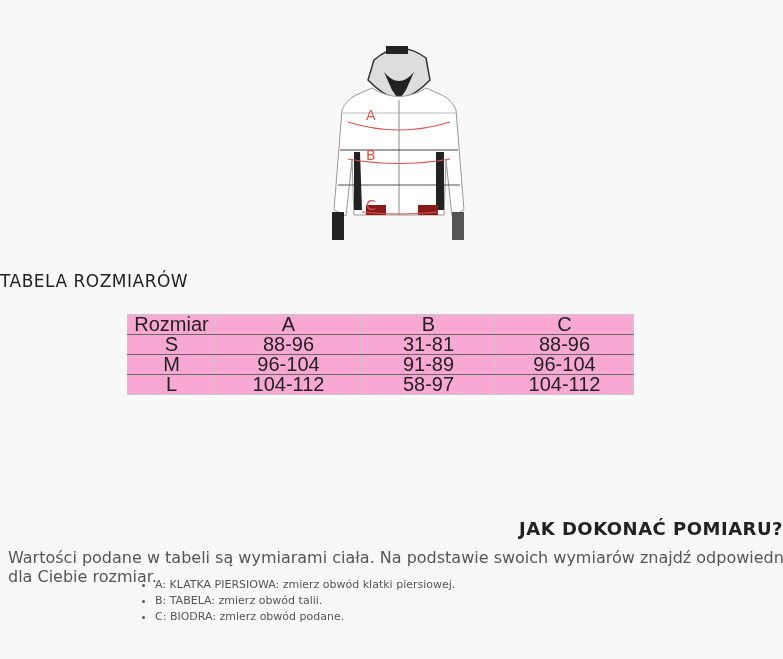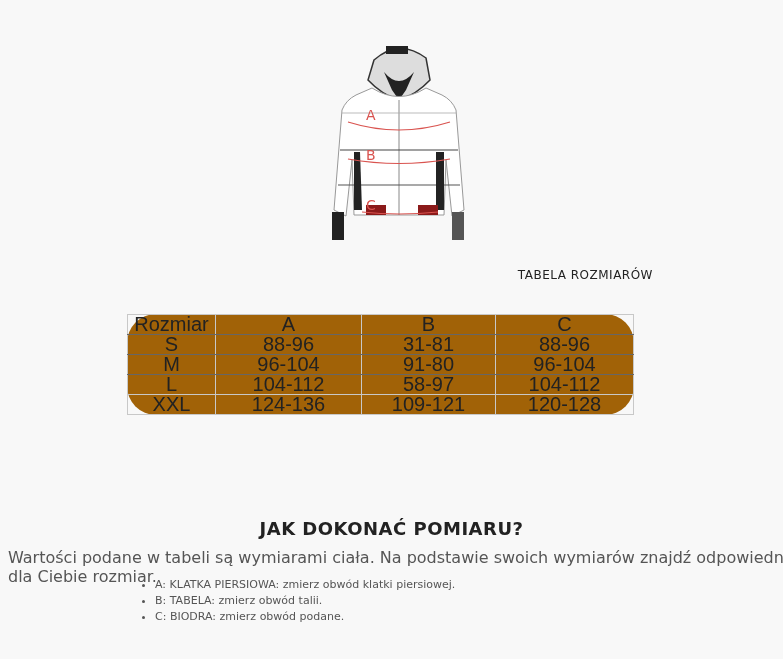--- a/index.html
+++ b/index.html
@@ -8,41 +8,41 @@
     background: #f8f8f8;
     position: relative;
     font-family: "DejaVu Sans", sans-serif;
     color: #333;
   }
   .sketch {
     position: absolute; left: 326px; top: 40px; width: 146px; height: 208px;
   }
   .title-main {
     position: absolute; left: 0; width: 653px; top: 260px;
-    text-align: right; font-size: 12px; letter-spacing: 0.5px; color: #222;
+    text-align: left; font-size: 17px; letter-spacing: 0.5px; color: #222;
     font-family: "DejaVu Sans", sans-serif; font-weight: normal;
   }
   table.sizes {
     position: absolute; left: 127px; top: 314px;
-    border-collapse: collapse; background: #a16207;
-    font-family: "Liberation Sans", sans-serif; font-size: 20px; color: #222; border-radius: 29px;
+    border-collapse: collapse; background: #f9a8d4;
+    font-family: "Liberation Sans", sans-serif; font-size: 20px; color: #222;
   }
   table.sizes td, table.sizes th {
     border: 1px solid #c8c8c8; padding: 0; height: 19px; line-height: 19px;
     text-align: center; font-weight: normal;
   }
   table.sizes th { border-bottom: 1px solid #666; }
   table.sizes tr.dark td { border-bottom: 1px solid #666; }
   .c0 { width: 87px; }
   .c1 { width: 145px; }
   .c2 { width: 133px; }
   .c3 { width: 137px; }
   .title-how {
     position: absolute; left: 0; width: 783px; top: 503px;
-    text-align: center; font-size: 18px; letter-spacing: 0.5px; color: #222;
+    text-align: right; font-size: 18px; letter-spacing: 0.5px; color: #222;
   }
   .intro {
     position: absolute; left: 8px; width: 783px; top: 532px;
     text-align: left; font-size: 16px; color: #555;
   }
   ul.howto {
     position: absolute; left: 122px; top: 560px; margin: 17px; padding: 0 0 0 16px;
     font-size: 11px; color: #555; line-height: 16px;
   }
   ul.howto li { list-style: disc; }
@@ -94,34 +94,28 @@
   </tr>
   <tr class="dark">
     <td>S</td>
     <td>88-96</td>
     <td>31-81</td>
     <td>88-96</td>
   </tr>
   <tr class="dark">
     <td>M</td>
     <td>96-104</td>
-    <td>91-80</td>
+    <td>91-89</td>
     <td>96-104</td>
   </tr>
   <tr>
     <td>L</td>
     <td>104-112</td>
     <td>58-97</td>
     <td>104-112</td>
-  </tr>
-  <tr>
-    <td>XXL</td>
-    <td>124-136</td>
-    <td>109-121</td>
-    <td>120-128</td>
   </tr>
 </tbody>
   </table>
 
 <h2 class="title-how">JAK DOKONAĆ POMIARU?</h2>
 <p class="intro">Wartości podane w tabeli są wymiarami ciała. Na podstawie swoich wymiarów znajdź odpowiedni dla Ciebie rozmiar.</p>
 <ul class="howto">
   <li>A: KLATKA PIERSIOWA: zmierz obwód klatki piersiowej.</li>
   <li>B: TABELA: zmierz obwód talii.</li>
   <li>C: BIODRA: zmierz obwód podane.</li>

